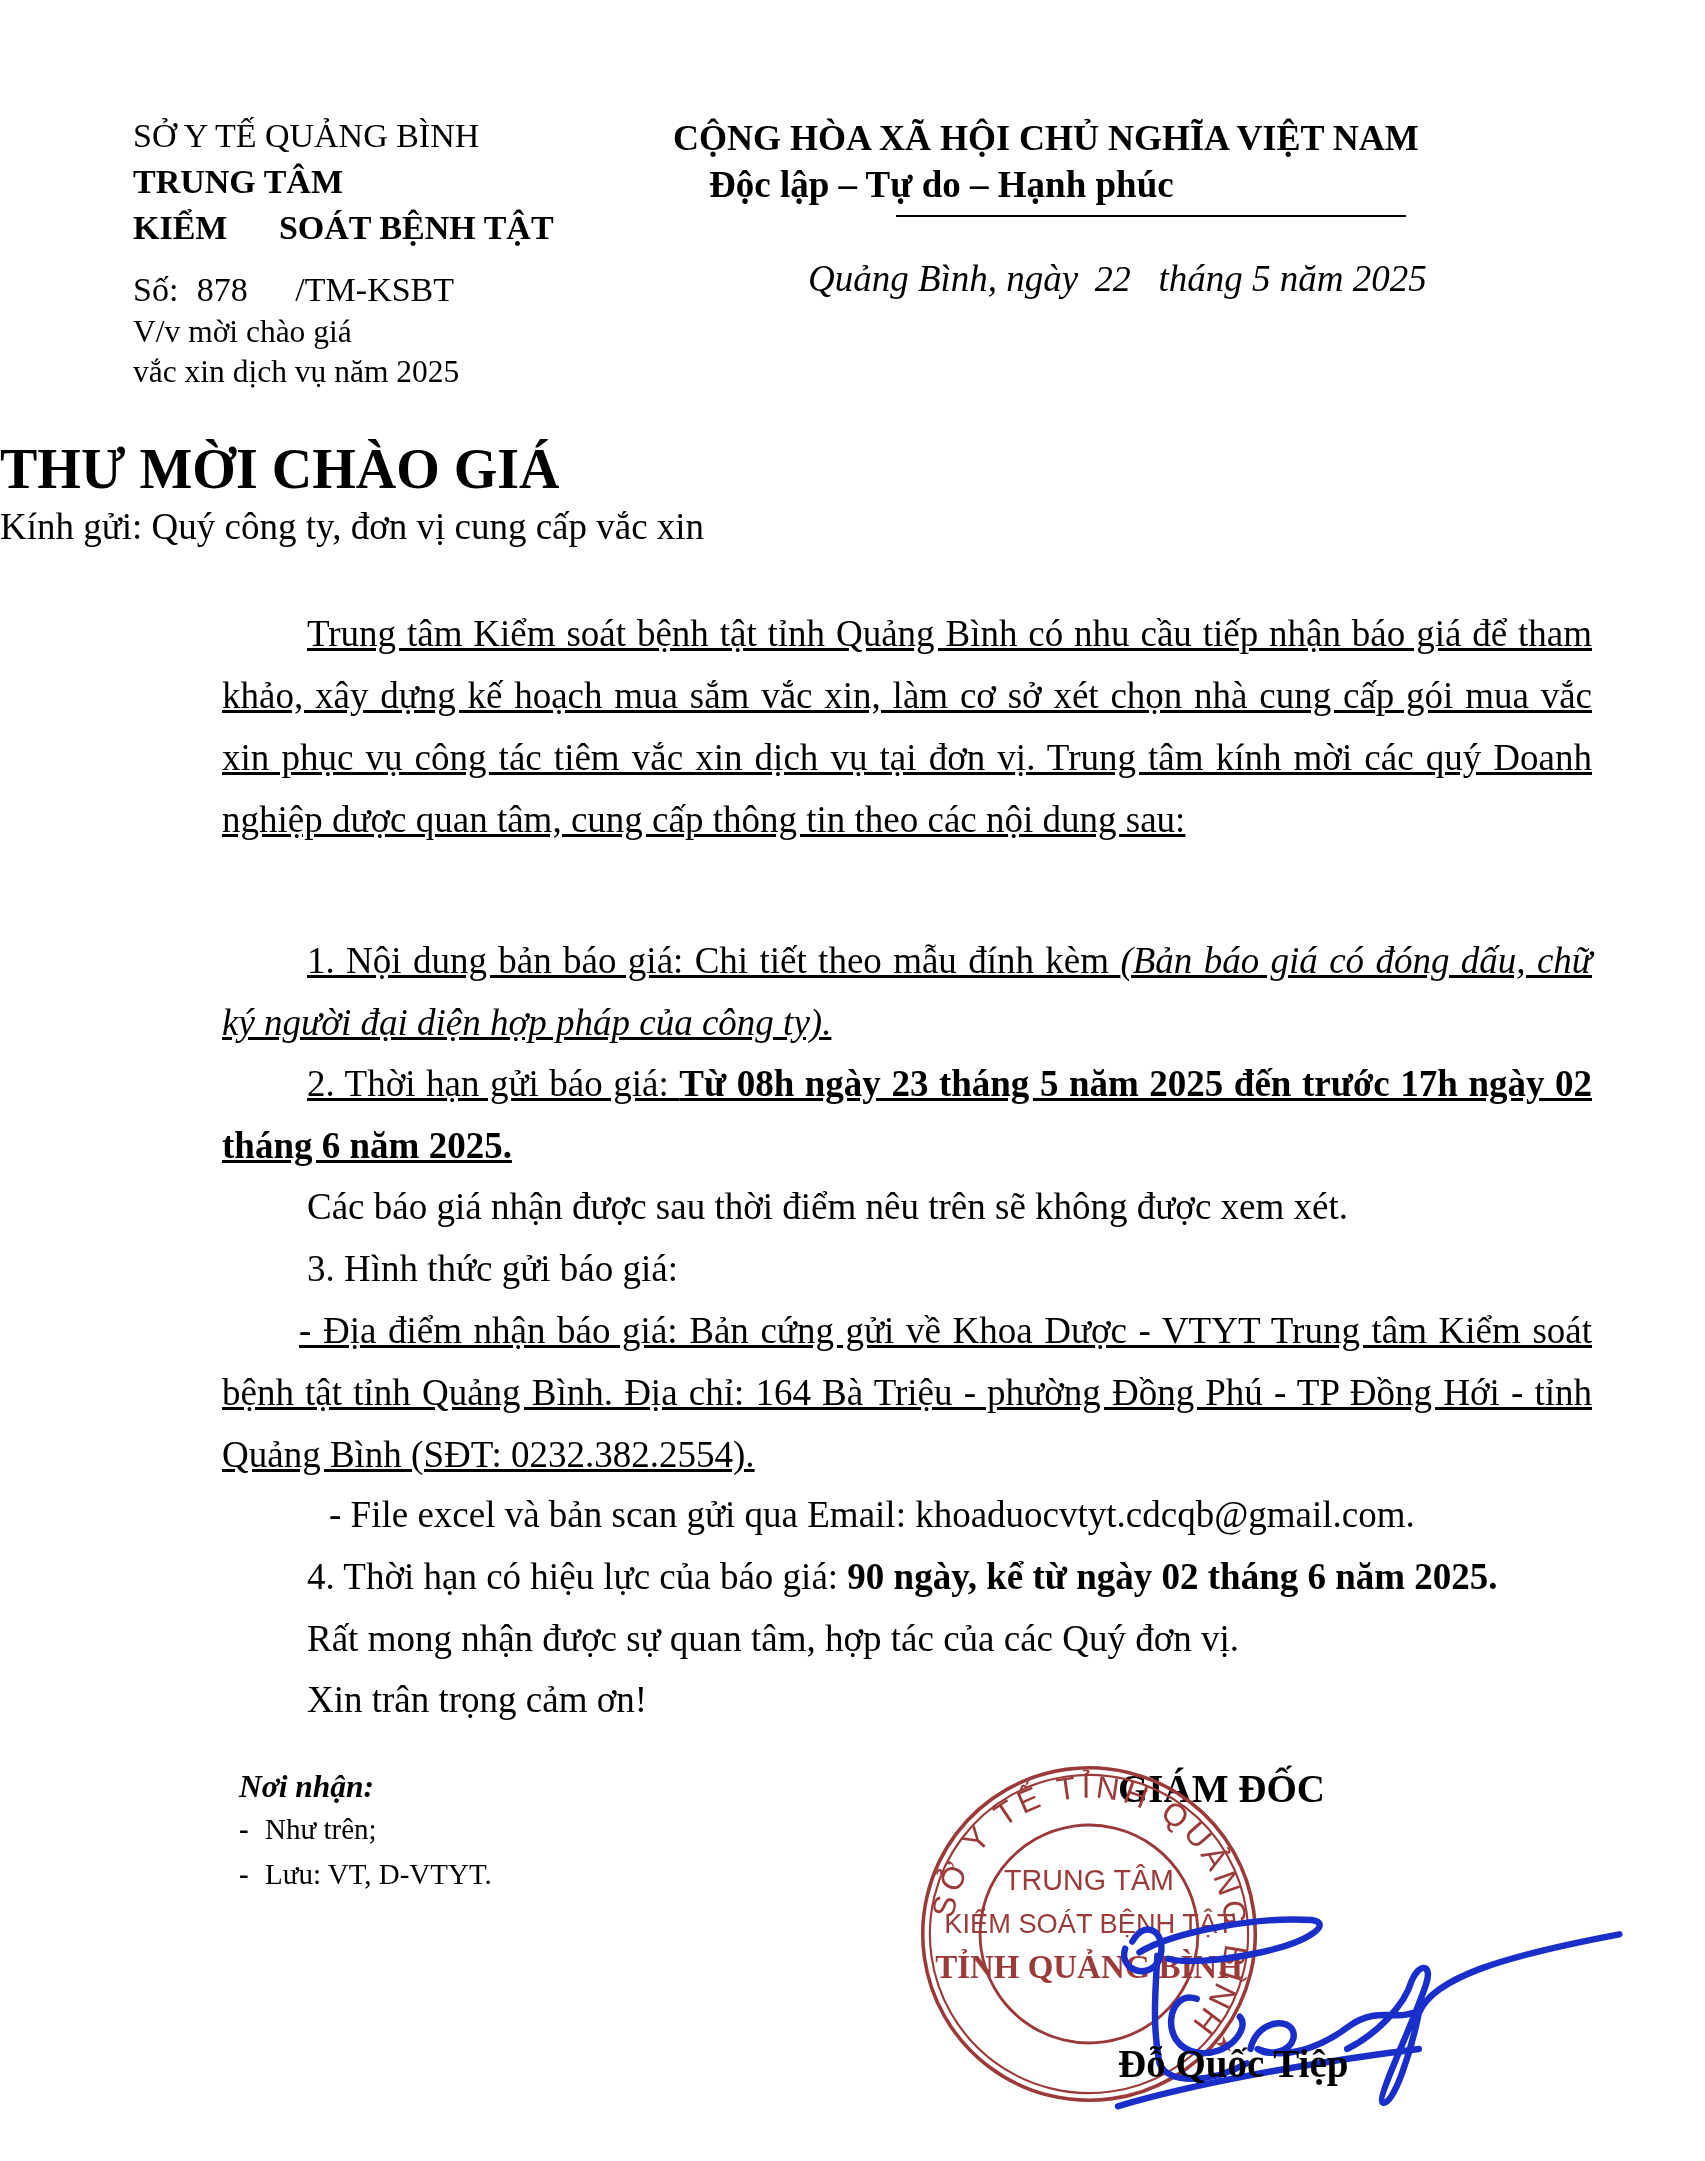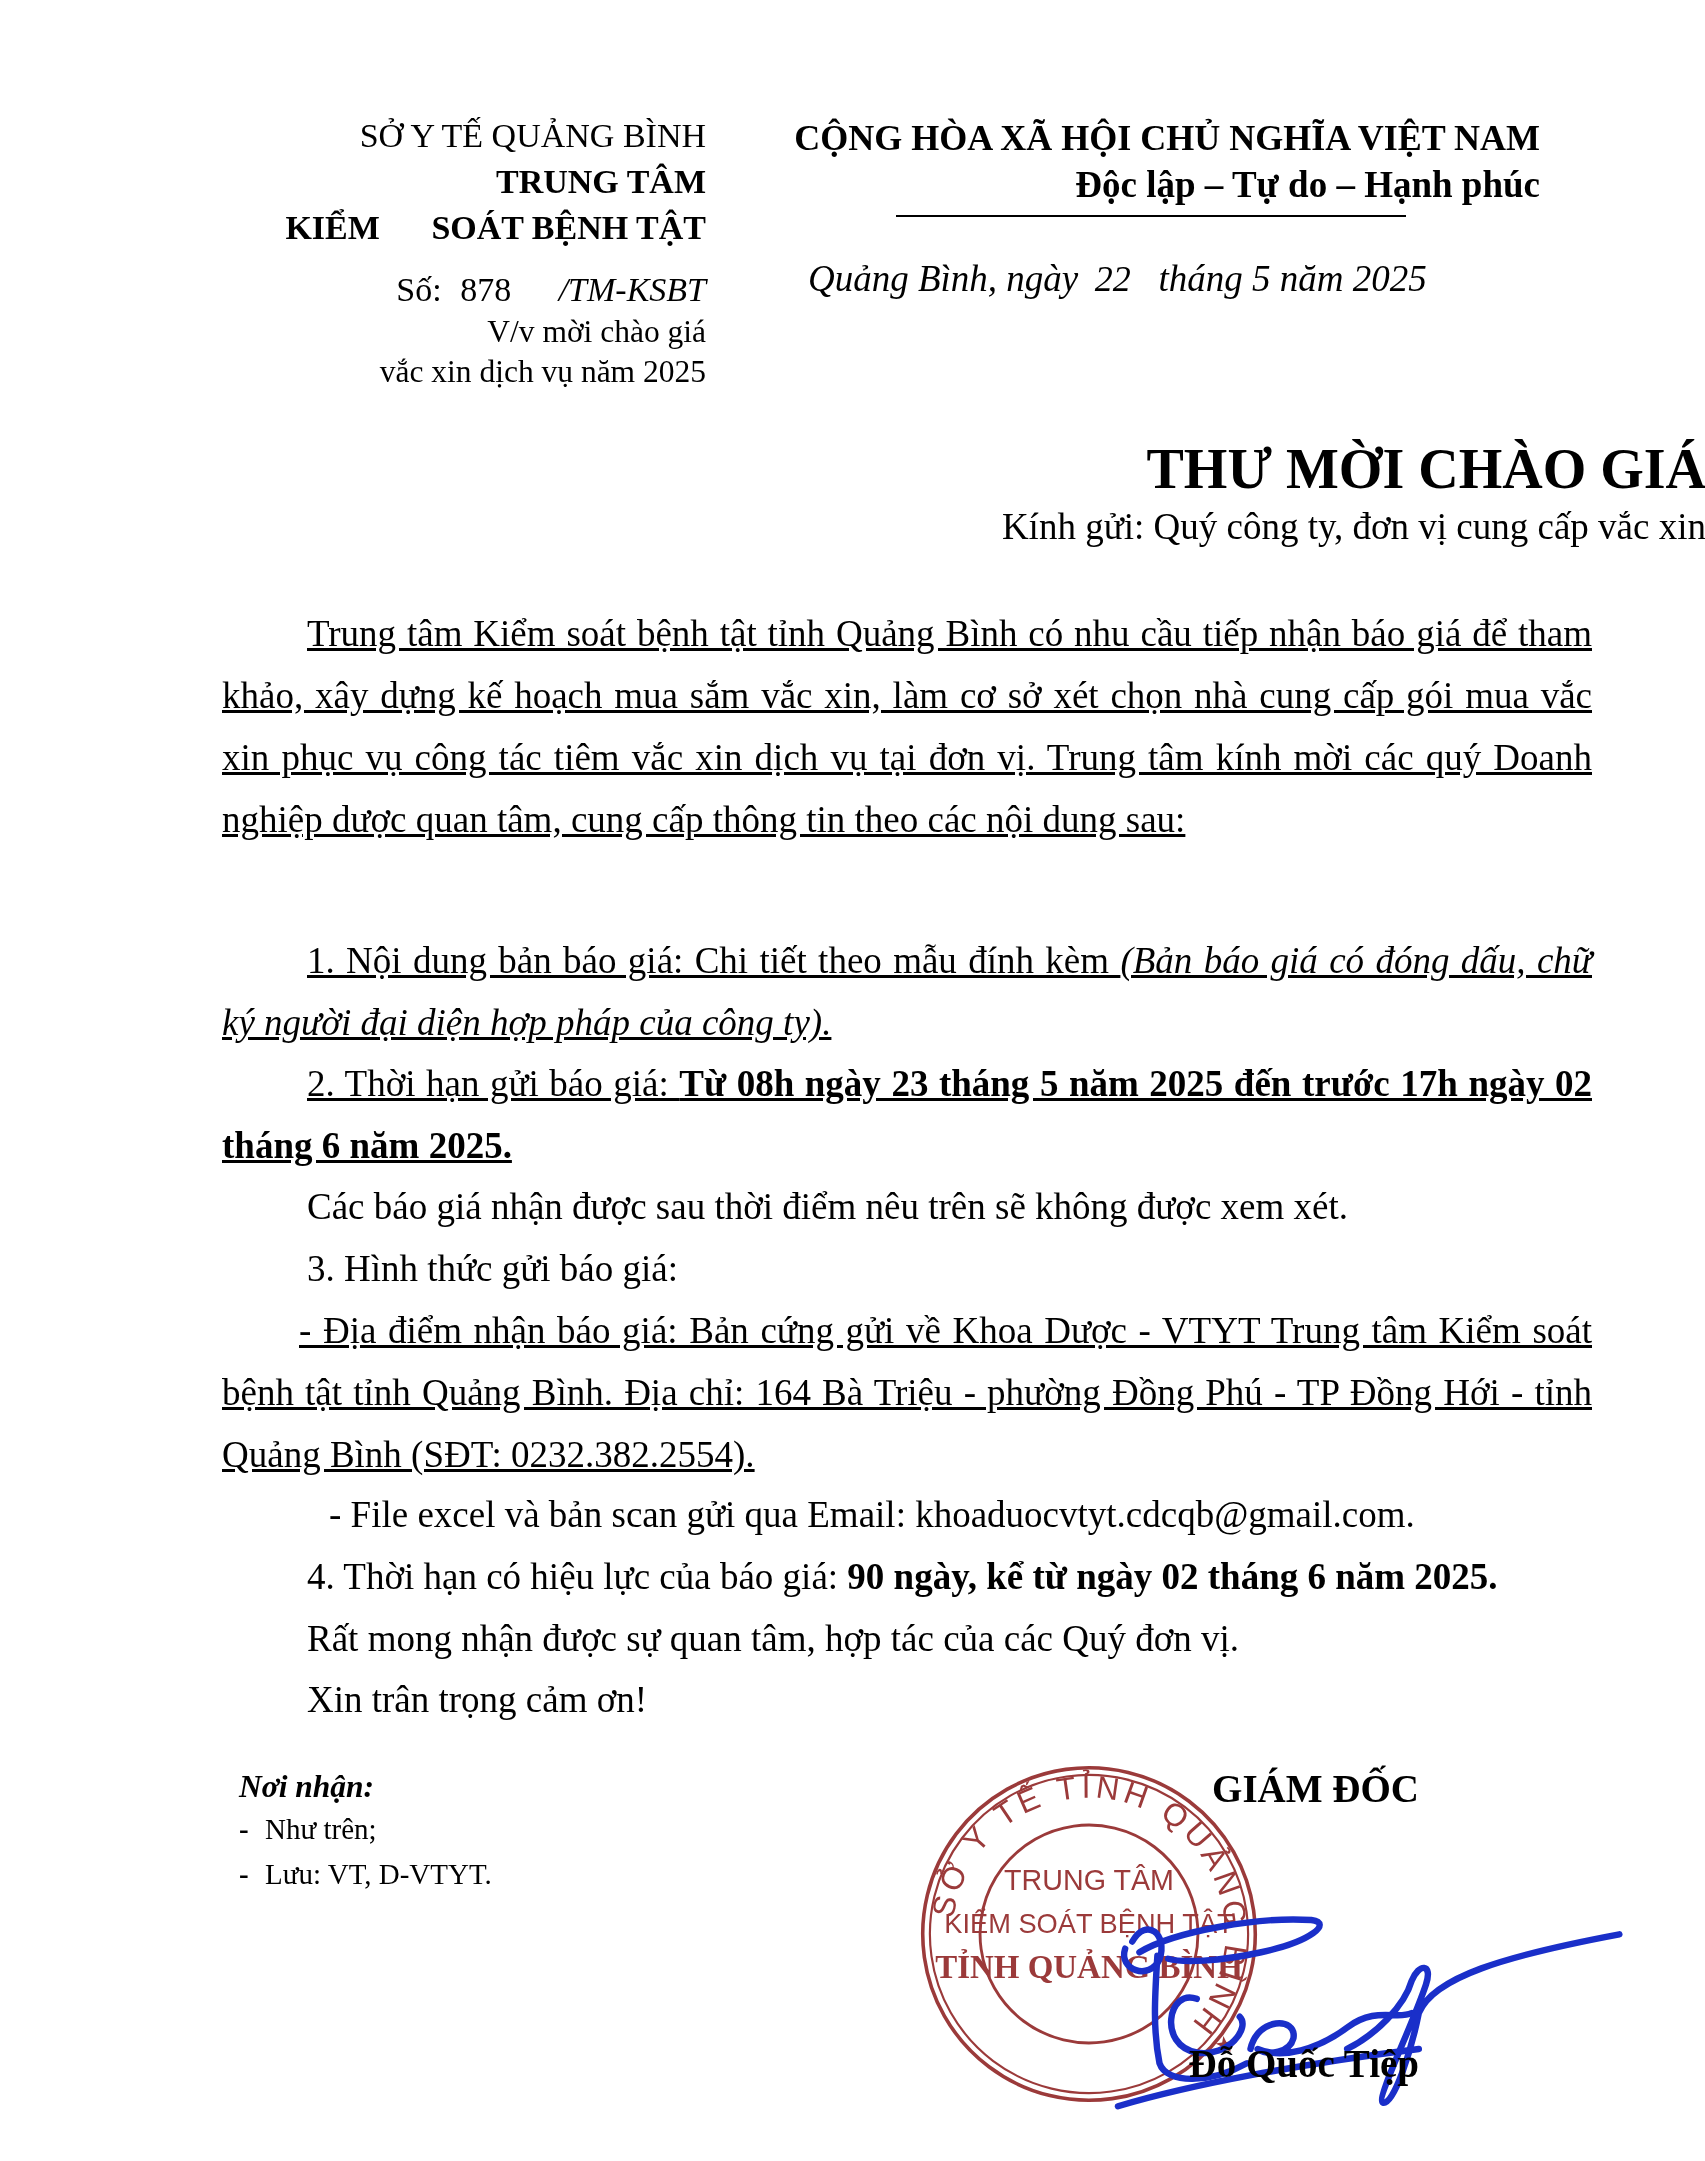--- a/index.html
+++ b/index.html
@@ -1,19 +1,19 @@
 <!DOCTYPE html>
 <html style="font-size:11.5px"><head>
 <meta charset="utf-8">
 <style>
   html, body { margin:0; padding:0; background:#ffffff; }
   body { width:1706px; height:2161px; position:relative; overflow:hidden;
          font-family:"Liberation Serif", "DejaVu Serif", serif; color:#000; }
   .abs { position:absolute; }
-  .center { text-align:right; white-space:nowrap; }
+  .center { text-align:left; white-space:nowrap; }
   .hdr { font-size:34px; line-height:46px; }
   .b { font-weight:bold; }
   .i { font-style:italic; }
   .line { position:absolute; height:2.1px; background:#000; }
   .para { position:absolute; left:222px; width:1370px; font-size:37px; line-height:62px;
           text-align:justify; text-align-last:left;text-decoration:underline; }
   .indent { text-indent:85px; }
   .row { position:absolute; left:222px; width:1370px; font-size:37px; line-height:62px; white-space:nowrap; }
   .stamp-text { fill:#9b3a3a; font-family:"Liberation Sans", "DejaVu Sans", sans-serif; }
 </style>
@@ -22,21 +22,21 @@
 
 <div>
   <div class="abs center hdr" style="left:133px; width:573px; top:113px;">SỞ Y TẾ QUẢNG BÌNH</div>
   <div class="abs center hdr b" style="left:133px; width:573px; top:159px;">TRUNG TÂM</div>
   <div class="abs center hdr b" style="left:133px; width:573px; top:205px;">
     <span>KIỂM </span><span style="text-decoration-thickness:2.1px; text-underline-offset:5.7px;margin-left:43px;">SOÁT BỆ</span><span>NH TẬT</span>
   </div>
   <div class="abs center hdr" style="left:133px; width:573px; top:267px;">
     <span>Số:</span>
     <span style="margin-left:10px;">878</span>
-    <span style="margin-left:39px;font-style:italic;">/TM-KSBT</span>
+    <span style="margin-left:39px;">/TM-KSBT</span>
   </div>
   <div class="abs center" style="left:133px; width:573px; top:312px; font-size:31.5px; line-height:40px;">V/v mời chào giá</div>
   <div class="abs center" style="left:133px; width:573px; top:352px; font-size:31.5px; line-height:40px;">vắc xin dịch vụ năm 2025</div>
 </div>
 
 <div>
   <div class="abs center hdr b" style="left:673px; width:867px; top:115px; font-size:36px;">CỘNG HÒA XÃ HỘI CHỦ NGHĨA VIỆT NAM</div>
   <div class="abs center hdr b" style="left:673px; width:867px; top:162px; font-size:37px; padding-left:36px; box-sizing:border-box;">Độc lập – Tự do – Hạnh phúc</div>
   <div class="line" style="left:896px; width:510px; top:215px;"></div>
   <div class="abs i" style="left:802px; top:256px; font-size:37px; line-height:46px; white-space:nowrap;margin-left:6px;">

